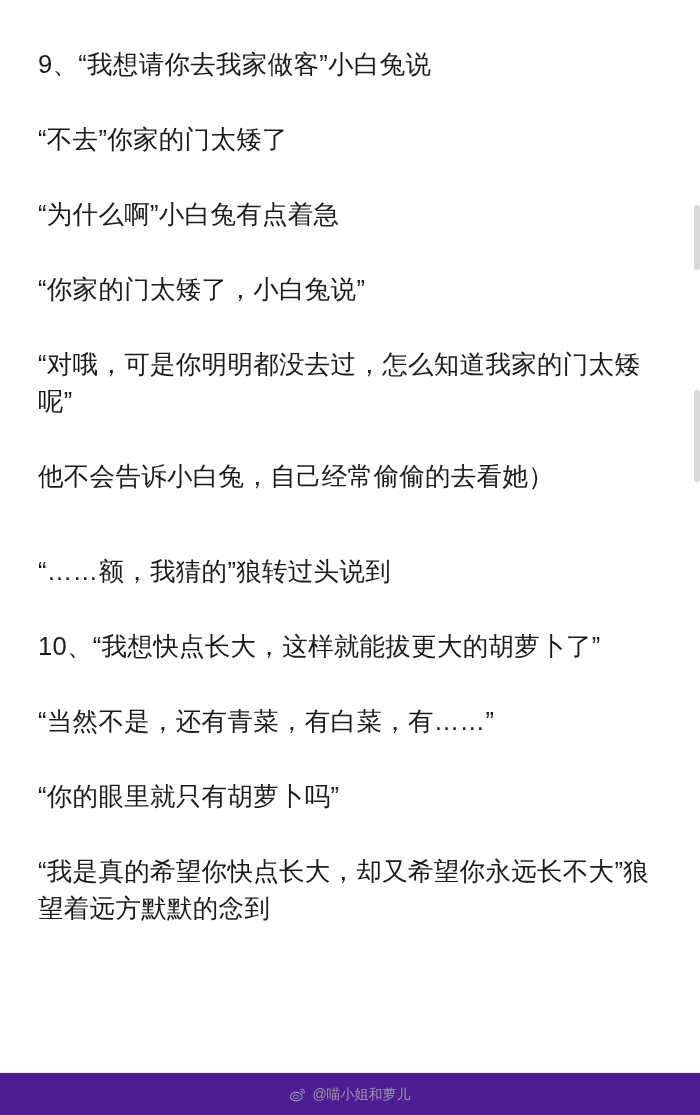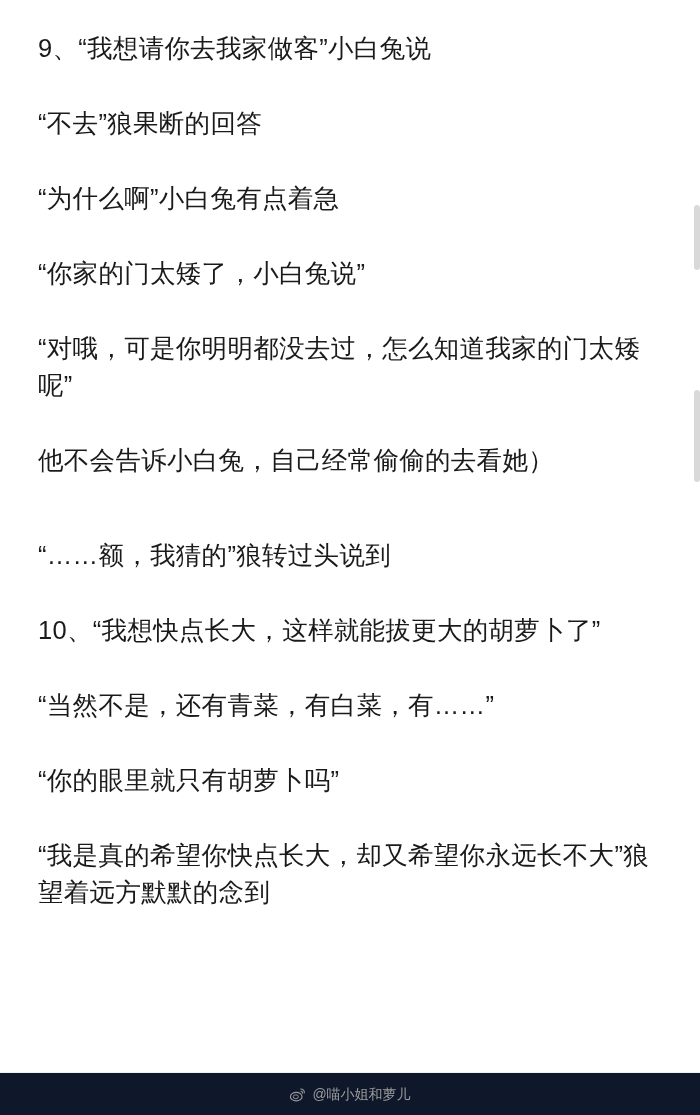--- a/index.html
+++ b/index.html
@@ -21,21 +21,21 @@
     height: 1115px;
     background: #ffffff;
     box-sizing: border-box;
   }
 
   .content {
     position: absolute;
     left: 0;
     top: 0;
     width: 697px;
-    padding: 30px 38px 0 38px;
+    padding: 46px 38px 0 38px;
     box-sizing: border-box;
   }
 
   .para {
     font-size: 25.5px;
     line-height: 1.45;
     color: #1a1a1a;
     letter-spacing: 0.3px;
     margin: 0 0 38px 0;
     text-align: left;
@@ -65,21 +65,21 @@
 
   .footer {
     position: absolute;
     left: 0;
     bottom: 0;
     width: 700px;
     height: 42px;
     display: flex;
     align-items: center;
     justify-content: center;
-    background: #0f172a;
+    background: #4c1d95;
   }
 
   .watermark {
     display: flex;
     align-items: center;
     gap: 6px;
     color: #9b9b9b;
     font-size: 14px;
     line-height: 1;
   }
@@ -102,21 +102,21 @@
     background: #f0f0f0;
   }
 </style>
 </head>
 <body>
 
 <div class="page">
 
   <div class="content">
     <p class="para">9、“我想请你去我家做客”小白兔说</p>
-    <p class="para">“不去”狼果断的回答</p>
+    <p class="para">“不去”你家的门太矮了</p>
     <p class="para">“为什么啊”小白兔有点着急</p>
     <p class="para">“你家的门太矮了，小白兔说”</p>
     <p class="para">“对哦，可是你明明都没去过，怎么知道我家的门太矮呢”</p>
     <p class="para gap-large">他不会告诉小白兔，自己经常偷偷的去看她）</p>
     <p class="para">“……额，我猜的”狼转过头说到</p>
     <p class="para">10、“我想快点长大，这样就能拔更大的胡萝卜了”</p>
     <p class="para">“当然不是，还有青菜，有白菜，有……”</p>
     <p class="para">“你的眼里就只有胡萝卜吗”</p>
     <p class="para">“我是真的希望你快点长大，却又希望你永远长不大”狼望着远方默默的念到</p>
   </div>

